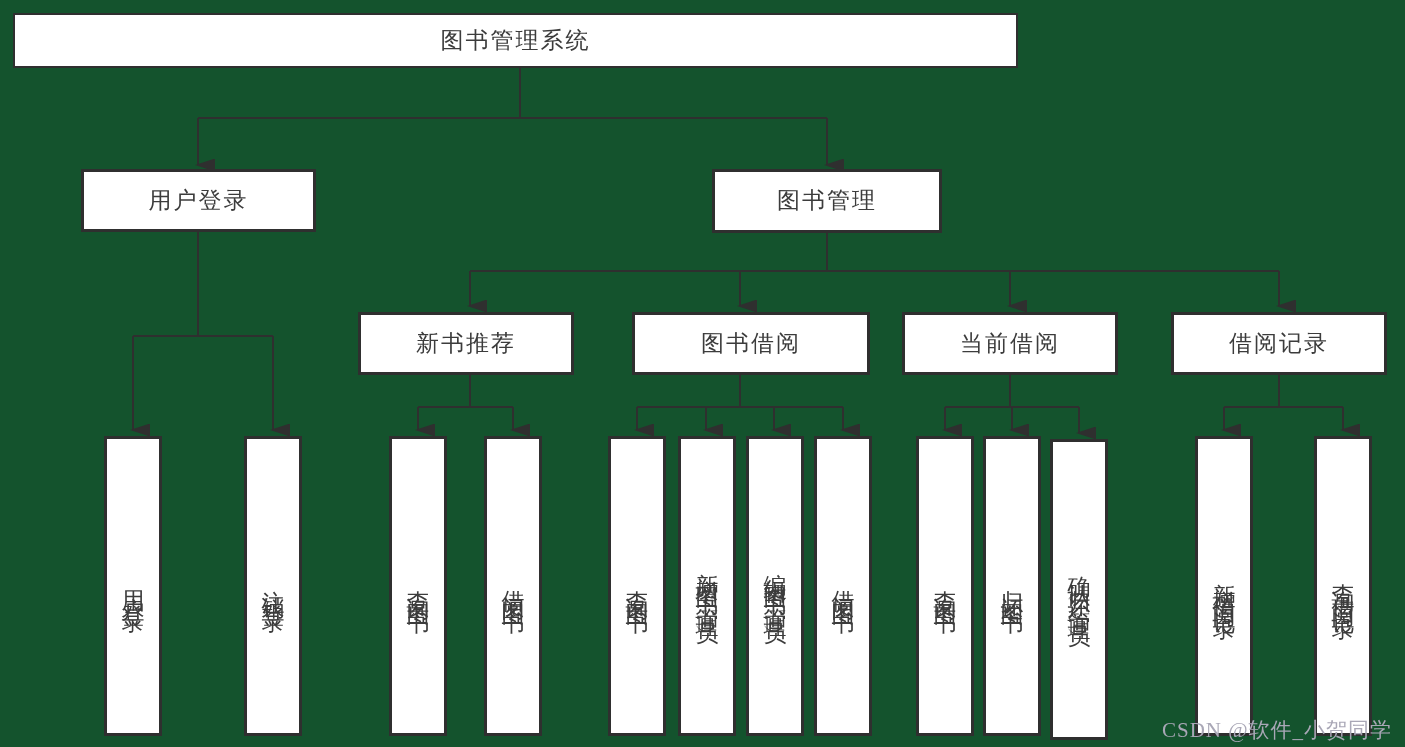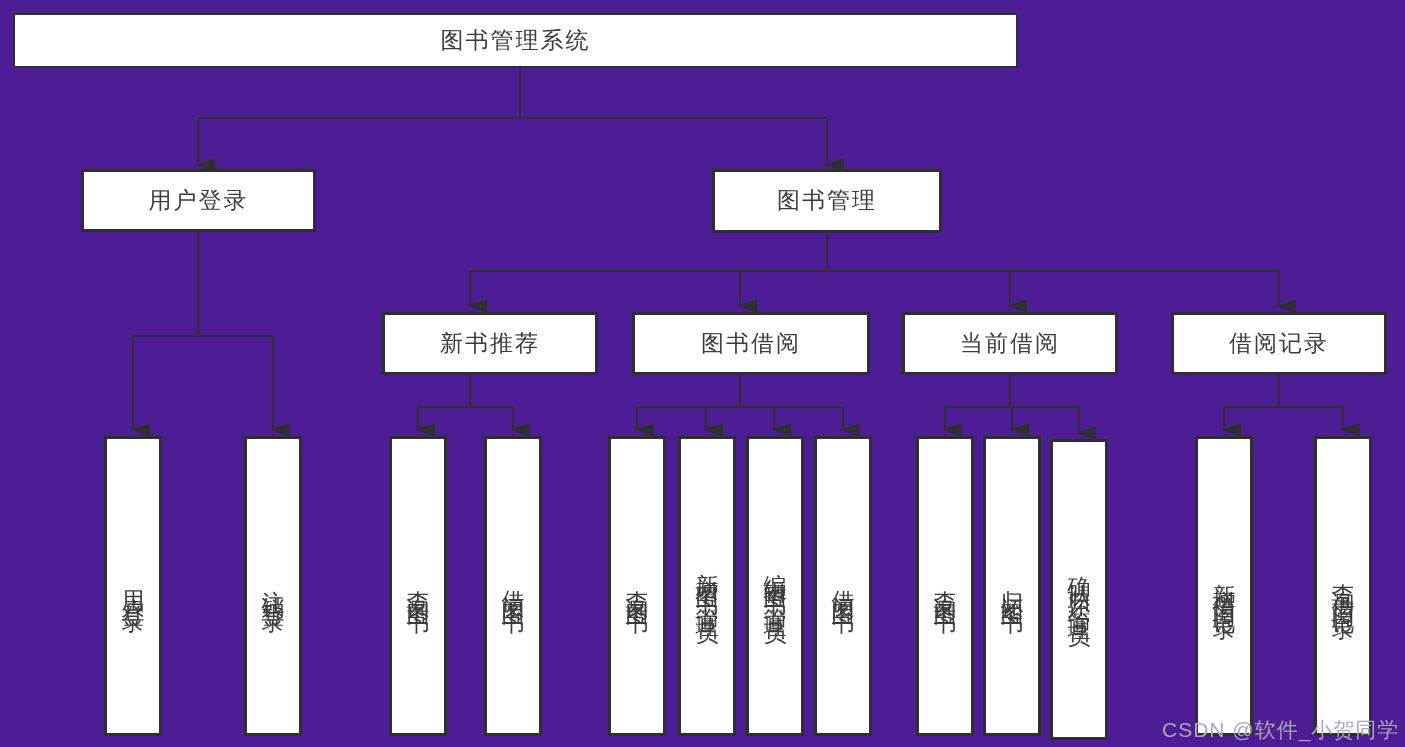--- a/index.html
+++ b/index.html
@@ -1,20 +1,20 @@
 <!DOCTYPE html>
 <html><head>
 <meta charset="utf-8">
 <style>
   html,body{margin:0;padding:0;background:#ffffff;}
   .canvas{
     position:relative;
     width:1405px;height:747px;
-    background:#4c1d95;
-    font-family:Liberation Sans, sans-serif;
+    background:#14532d;
+    font-family:Liberation Serif, serif;
     overflow:hidden;
   }
   svg.connectors{position:absolute;left:0;top:0;z-index:1;}
   .box{
     position:absolute;
     box-sizing:border-box;
     background:#ffffff;
     border:3px solid #2f2f2f;
     display:flex;
     align-items:center;
@@ -94,21 +94,21 @@
       <line x1="1224" y1="407" x2="1224" y2="430" marker-end="url(#ah)"></line>
       <line x1="1343" y1="407" x2="1343" y2="430" marker-end="url(#ah)"></line>
     </g>
   </svg>
 
   <div class="box root" style="left:13px;top:13px;width:1005px;height:55px;">图书管理系统</div>
 
   <div class="box" style="left:81px;top:169px;width:235px;height:63px;">用户登录</div>
   <div class="box" style="left:712px;top:169px;width:230px;height:64px;text-align:center;">图书管理</div>
 
-  <div class="box" style="left:382px;top:312px;width:216px;height:63px;">新书推荐</div>
+  <div class="box" style="left:358px;top:312px;width:216px;height:63px;">新书推荐</div>
   <div class="box" style="left:632px;top:312px;width:238px;height:63px;">图书借阅</div>
   <div class="box" style="left:902px;top:312px;width:216px;height:63px;">当前借阅</div>
   <div class="box" style="left:1171px;top:312px;width:216px;height:63px;">借阅记录</div>
 
   <div class="box leaf" style="left:104px;top:436px;width:58px;height:300px;">用户登录</div>
   <div class="box leaf" style="left:244px;top:436px;width:58px;height:300px;">注销登录</div>
 
   <div class="box leaf" style="left:389px;top:436px;width:58px;height:300px;">查询图书</div>
   <div class="box leaf" style="left:484px;top:436px;width:58px;height:300px;">借阅图书</div>
 

